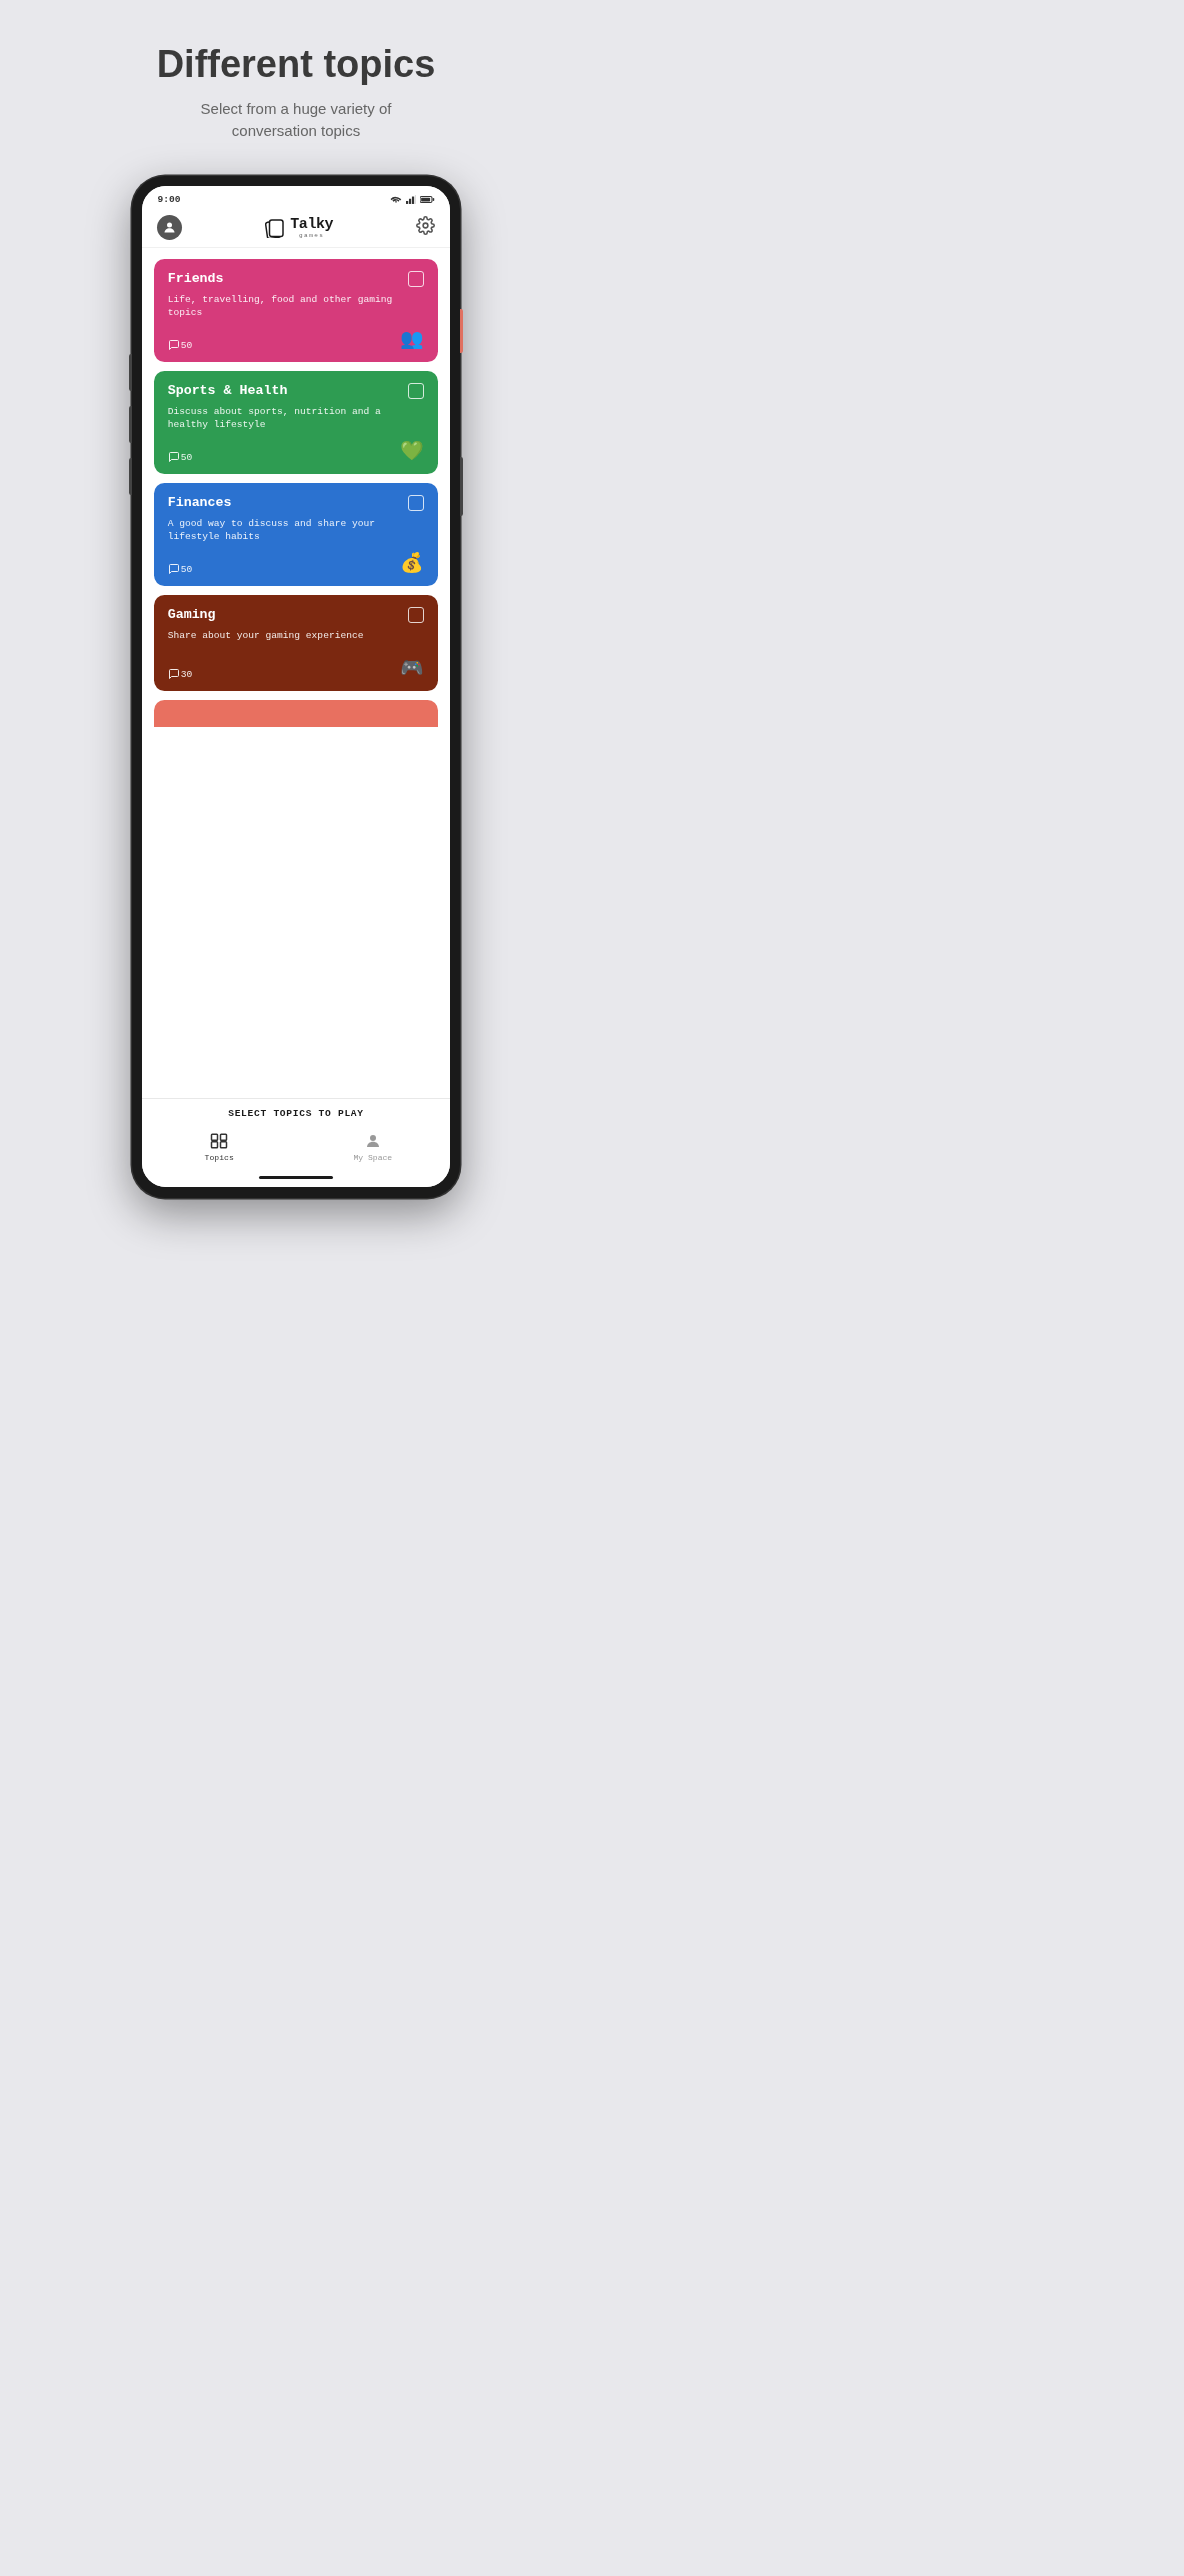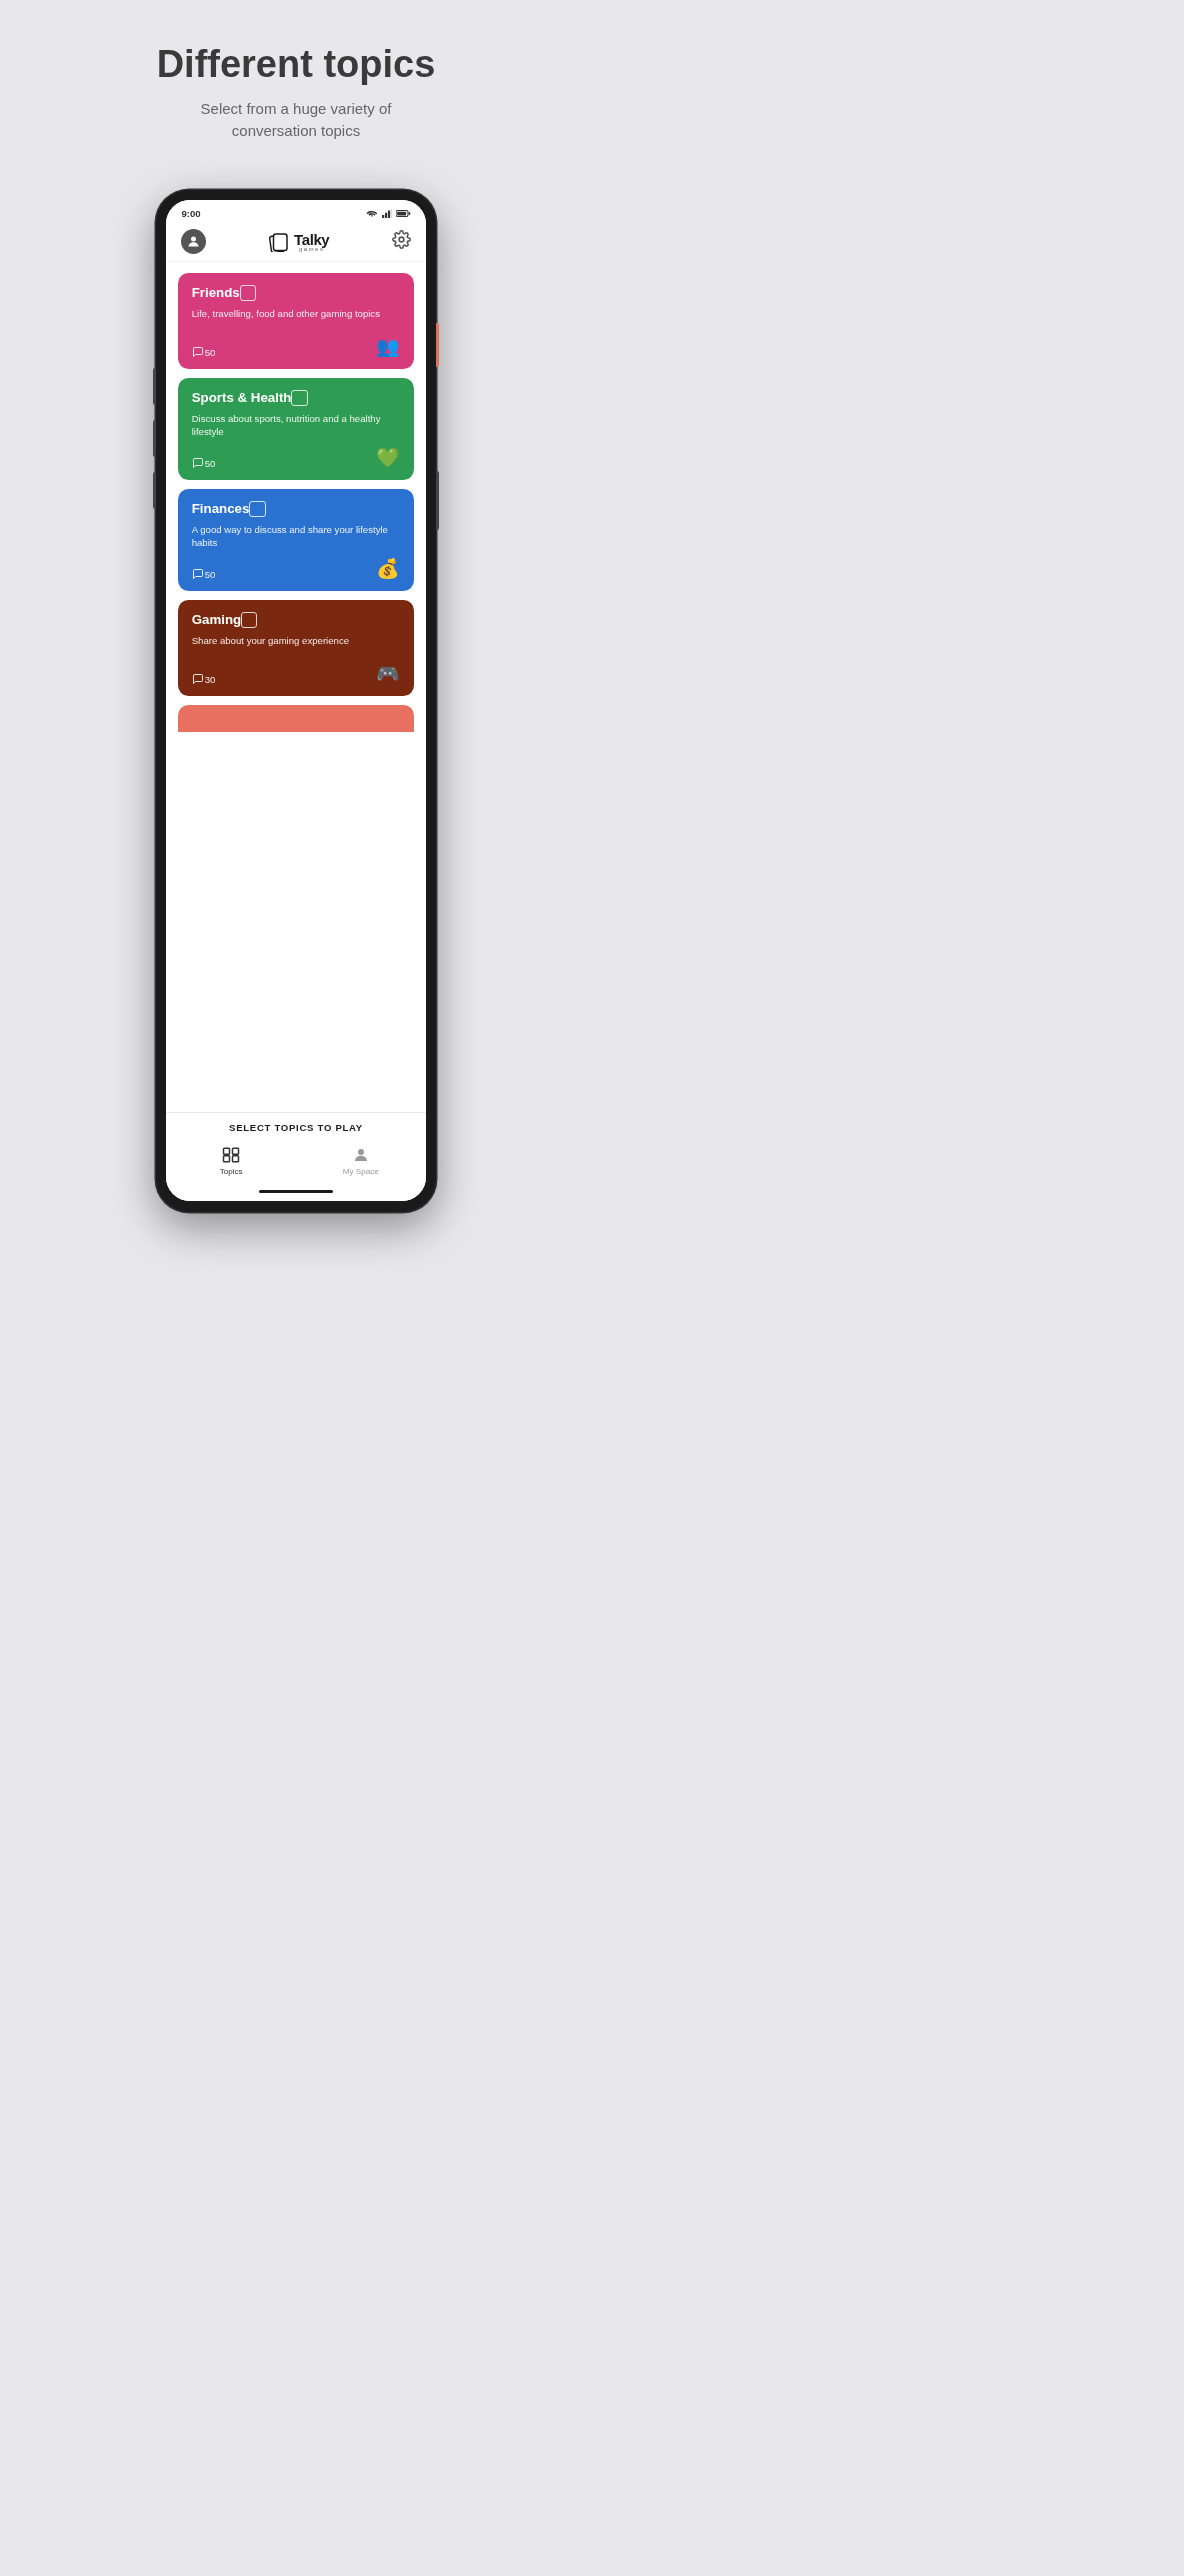--- a/index.html
+++ b/index.html
@@ -33,23 +33,24 @@
       font-size: 15px;
       color: #666;
       line-height: 1.5;
       max-width: 237px;
       margin: 0 auto;
     }
 
     
     .phone-wrapper {
       position: relative;
-      width: 280px;
+      width: 328px;
       height: 1022px;
-      margin-top: 25px;
+      margin-top: 11px;
+      font-family: Liberation Mono, monospace;
     }
 
     .phone-shell {
       position: absolute;
       top: 0; left: 0; right: 0; bottom: 0;
       background: #1a1a1a;
       border-radius: 33px;
       box-shadow:
         0 0 0 1.5px #333,
         0 15px 44px rgba(0,0,0,0.4);
@@ -241,20 +242,21 @@
       border-radius: 10.4px;
       padding: 12px 13.3px 10.4px;
       position: relative;
       min-height: 96px;
       display: flex;
       flex-direction: column;
     }
 
     .topic-card-header {
       display: flex;
+      justify-content: space-between;
       align-items: flex-start;
       margin-bottom: 6px;
     }
 
     .topic-title {
       font-size: 13.3px;
       font-weight: 700;
       color: #fff;
     }
 

